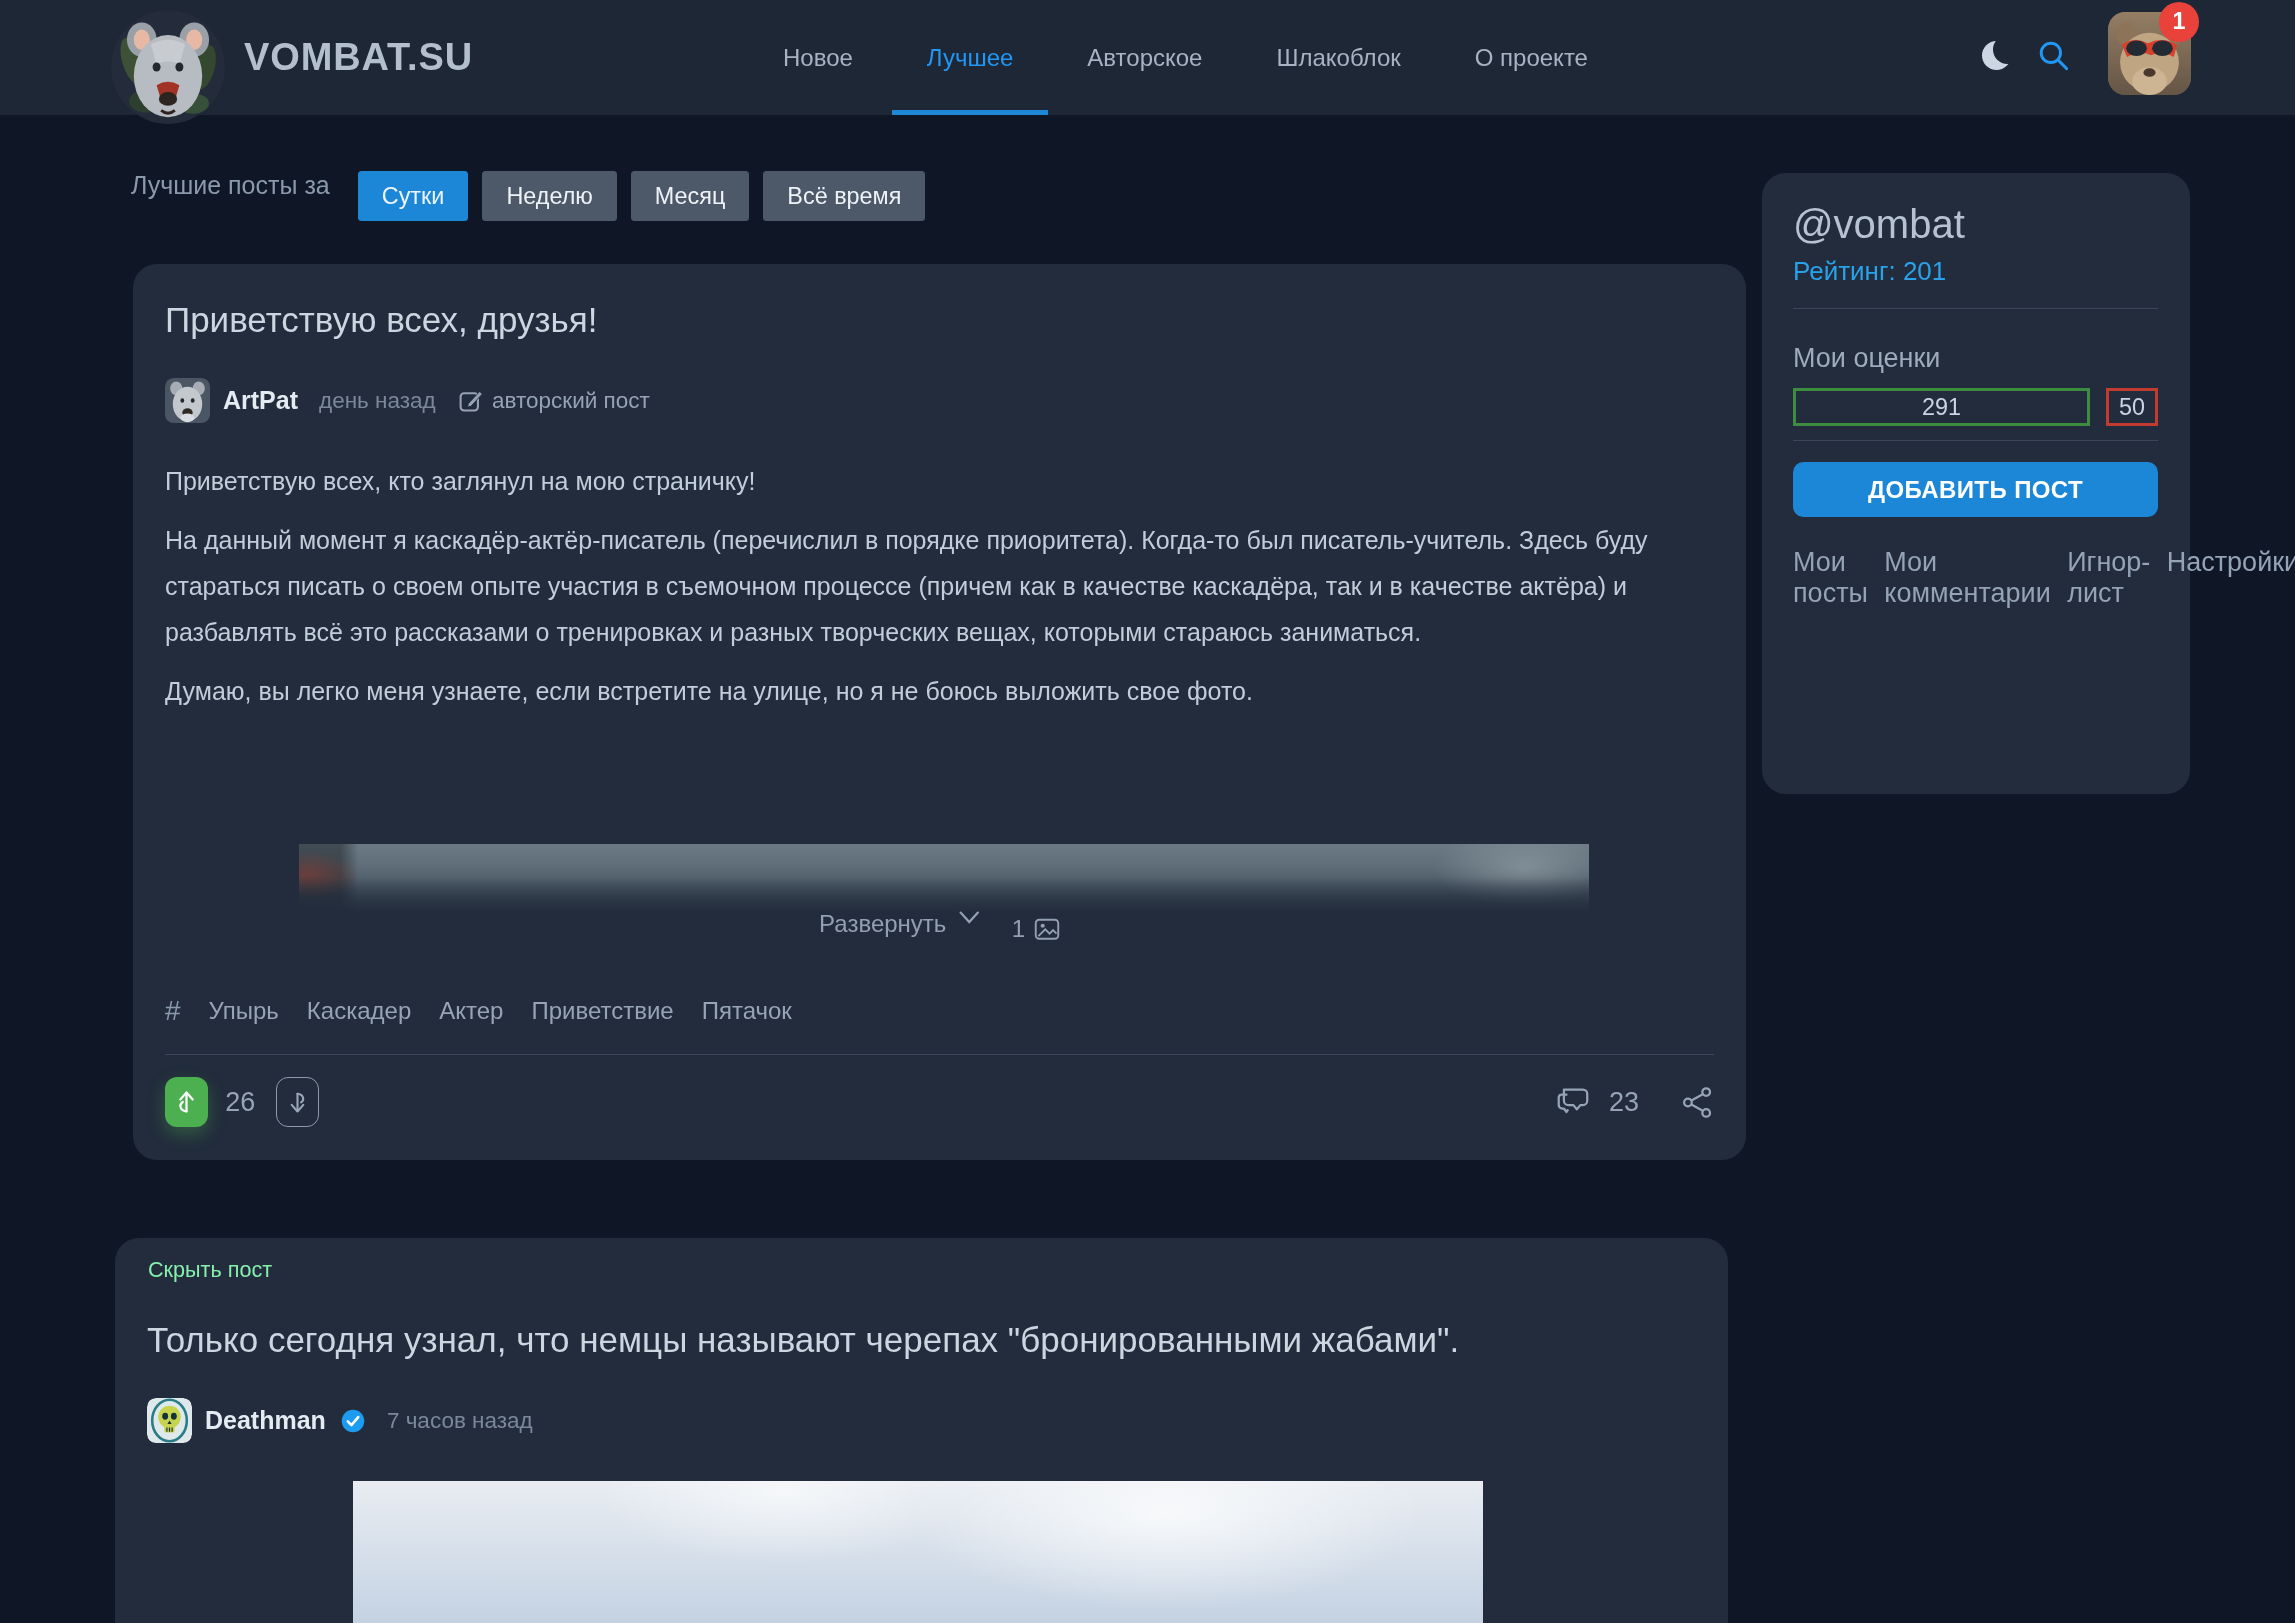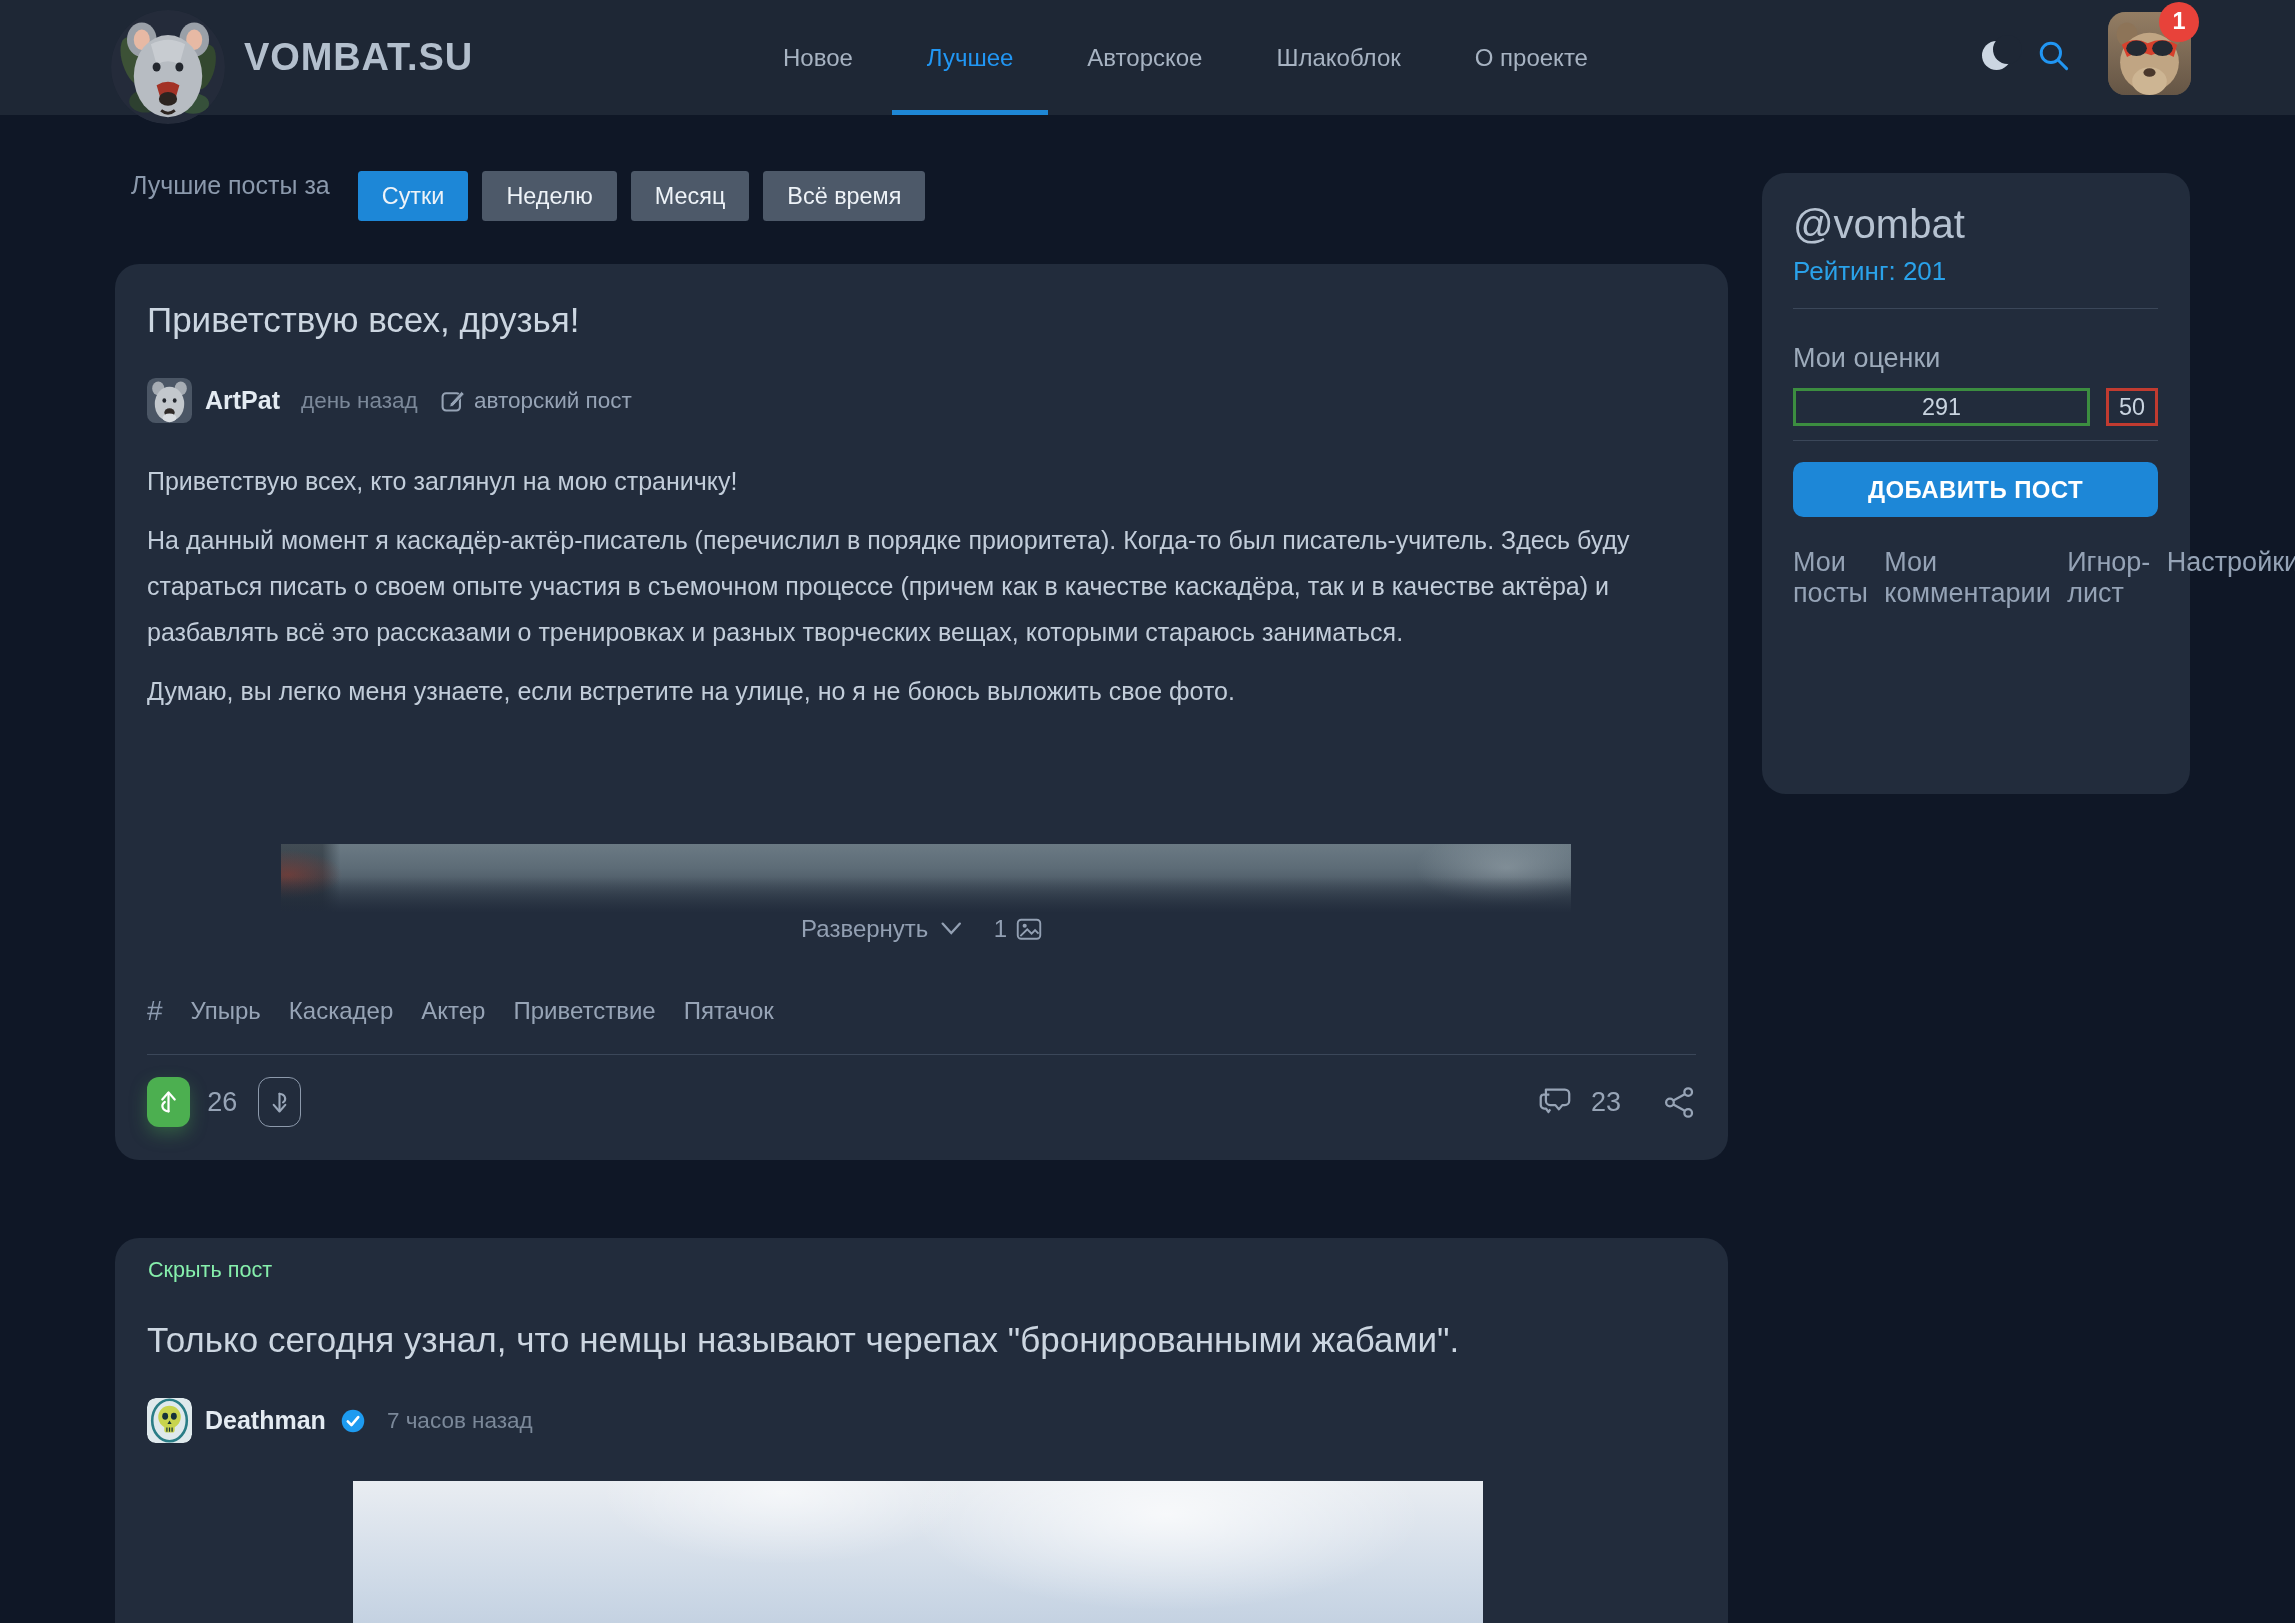--- a/index.html
+++ b/index.html
@@ -24,39 +24,39 @@
   .notif{position:absolute;left:2159px;top:1.7px;width:40px;height:40px;border-radius:50%;background:#e8423a;
          display:flex;align-items:center;justify-content:center;color:#fff;font-size:23.4px;font-weight:bold;z-index:7;}
   
   .filters{position:absolute;left:131px;top:171px;height:56px;display:flex;align-items:flex-start;}
   .filters-label{font-size:25px;color:#8b99ac;margin-right:28px;}
   .fbtn{height:50px;display:flex;align-items:center;justify-content:center;padding:0 24px;
         background:#4d5969;color:#eef3f8;font-size:23.4px;border-radius:3.5px;margin-right:14px;cursor:pointer;}
   .fbtn.active{background:#1d87d7;}
   
   .card{position:absolute;background:#222c3c;border-radius:24px;}
-  .card1{left:115px;top:264px;width:1613px;height:896px;}
+  .card1{left:133px;top:264px;width:1613px;height:896px;}
   .card2{left:115px;top:1238px;width:1613px;height:519px;}
   .post-title{position:absolute;left:32px;font-size:35px;color:#ccd6e1;font-weight:400;}
   .author-row{position:absolute;left:32px;display:flex;align-items:center;}
   .pavatar{width:45px;height:45px;border-radius:8.7px;overflow:hidden;flex:0 0 auto;}
   .author-name{font-size:25px;font-weight:bold;color:#e4ebf2;margin-left:13px;}
   .post-time{font-size:22.5px;color:#7b8899;margin-left:21px;}
   .author-badge{display:flex;align-items:center;margin-left:22.5px;color:#96a3b5;font-size:22.5px;gap:7.8px;}
   .body-text{position:absolute;left:32px;width:1549px;font-size:25px;line-height:46px;color:#c2cdda;}
   .body-text p{margin:0 0 13px 0;}
   .strip{position:absolute;left:166px;top:580px;width:1290px;height:68px;
     background:
       radial-gradient(ellipse 78px 35px at 7px 45%, rgba(150,60,48,.55), rgba(150,60,48,0) 70%),
       linear-gradient(90deg, rgba(15,20,26,.45) 3.2%, rgba(15,20,26,0) 4.6%),
       radial-gradient(ellipse 121px 52px at 95% 35%, rgba(185,196,202,.38), rgba(185,196,202,0) 75%),
       linear-gradient(180deg,#6b7a84 0%,#5d6c77 35%,#46535f 70%,#36424f 100%);}
   .strip-fade{position:absolute;left:0;right:0;bottom:-0.9px;height:36px;
       background:linear-gradient(180deg,rgba(34,44,60,0),#222c3c);}
-  .expand-row{position:absolute;left:0;top:646px;width:1613px;height:38px;display:flex;align-items:center;
+  .expand-row{position:absolute;left:0;top:646px;width:1613px;height:38px;display:flex;
       justify-content:center;color:#93a0b3;font-size:24px;gap:12px;cursor:pointer;}
   .expand-count{margin-left:19px;display:flex;align-items:center;gap:8.7px;}
   .tags-row{position:absolute;left:32px;top:731px;display:flex;align-items:center;gap:28px;
       color:#97a4b6;font-size:24px;}
   .tag-hash{font-size:28px;color:#8d9bb0;}
   .tag{cursor:pointer;}
   .post-divider{position:absolute;left:32px;top:790px;width:1549px;height:0.9px;background:#3b4759;}
   .foot{position:absolute;left:32px;top:812px;width:1549px;height:52px;display:flex;align-items:center;}
   .vote-up{width:43px;height:50px;border-radius:12px;background:#4caf50;display:flex;align-items:center;
       justify-content:center;cursor:pointer;box-shadow:0 7px 17.3px rgba(76,175,80,.35);}

